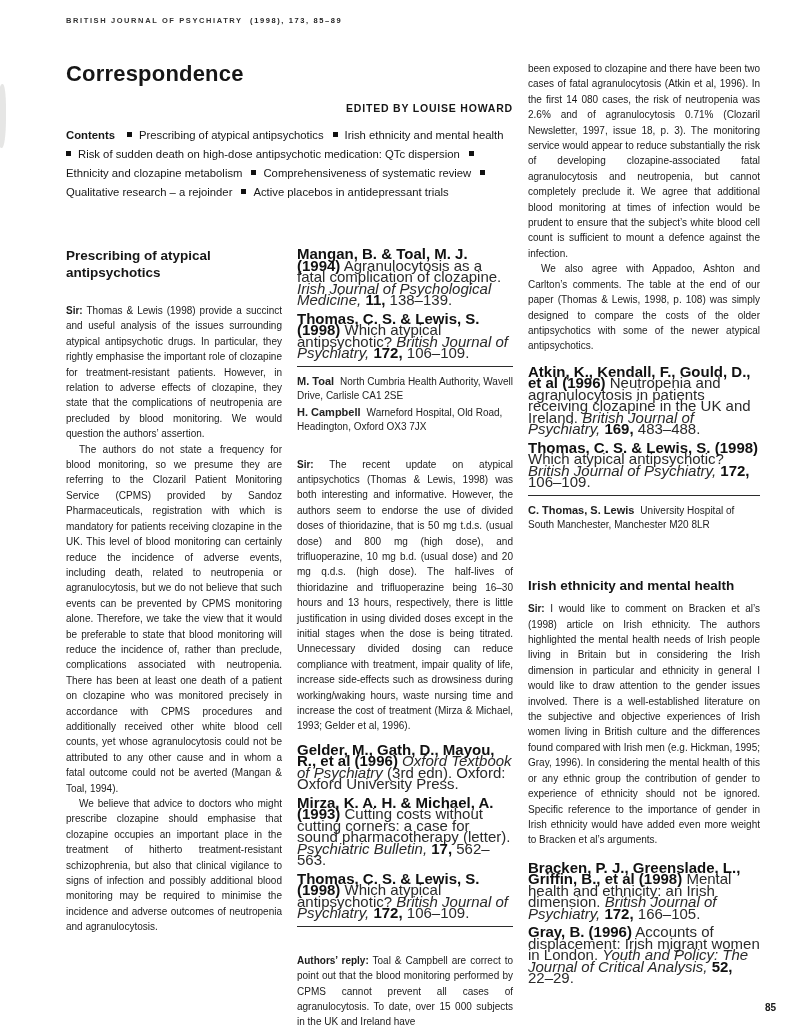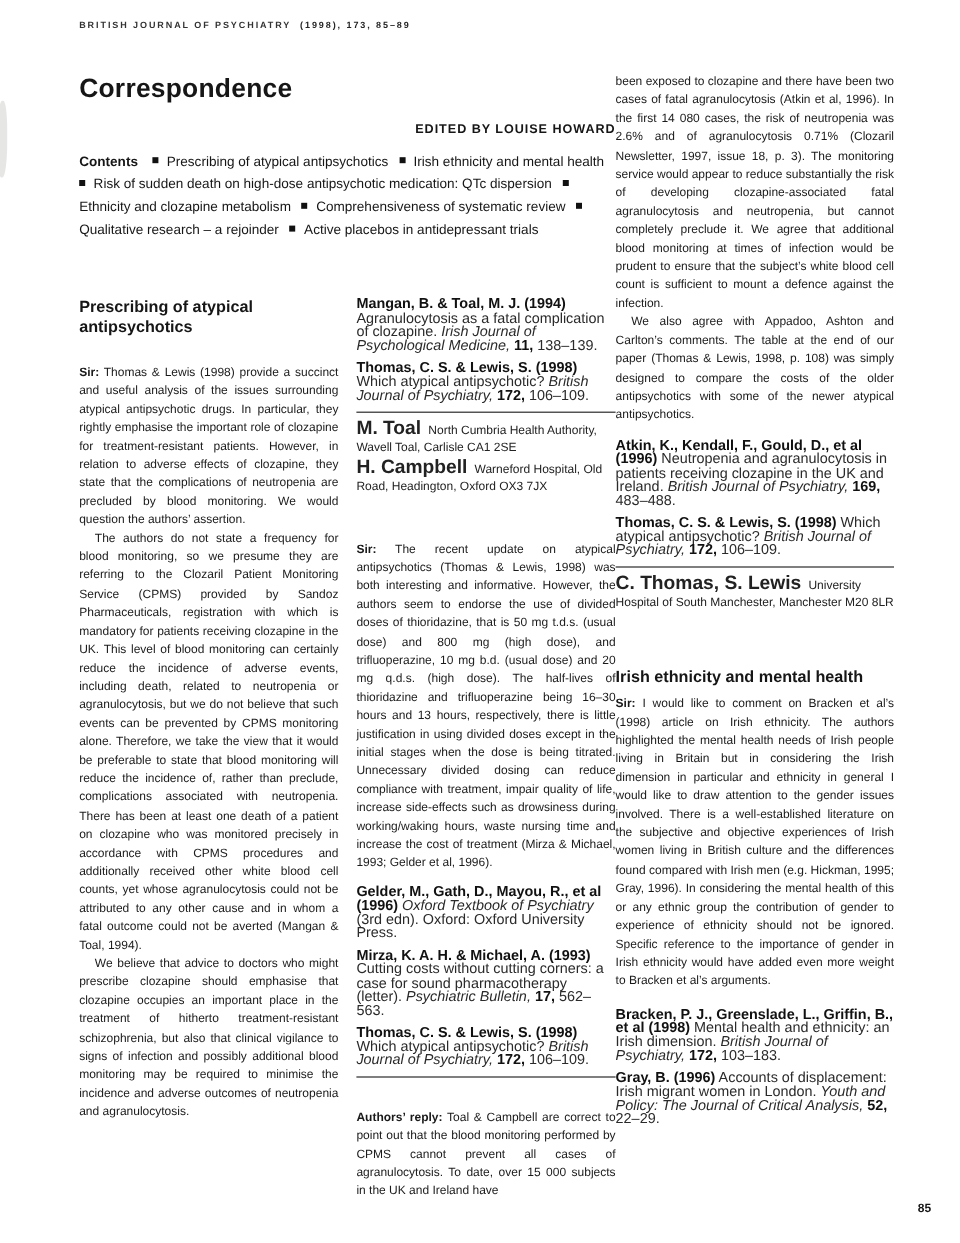--- a/index.html
+++ b/index.html
@@ -8,21 +8,21 @@
     box-sizing:border-box; padding:16px 40px 0 66px; overflow:hidden;
     color:#161616;
   }
   
   .masthead {
     font-family:"Liberation Sans",sans-serif; font-size:7.5px; letter-spacing:1.6px;
     font-weight:bold; color:#222; margin-bottom:36px; white-space:nowrap;
   }
   .masthead .jname { font-weight:600; color:#333; }
   
-  .content { display:flex; }
+  .content { display:flex; gap:15px; }
   .main-area { width:447px; flex:0 0 447px; }
   .right-col { width:232px; flex:0 0 232px; }
   .two-cols { display:flex; gap:15px; margin-top:46px; }
   .col { width:216px; flex:0 0 216px; }
   
   .corr-title {
     font-family:"Liberation Sans",sans-serif; font-weight:bold; font-size:22px;
     margin:0 0 15px 0; letter-spacing:0.2px;
   }
   .edited-by {
@@ -41,39 +41,39 @@
     font-family:"Liberation Sans",sans-serif; font-weight:bold; font-size:13.5px;
     line-height:16.5px; margin:0 0 22px 0;
   }
   .letter-heading.single { margin:46px 0 7px 0; }
   .body-p {
     font-family:Liberation Sans, sans-serif; font-size:10px; line-height:15.4px;
     text-align:justify; margin:0; color:#1a1a1a;
   }
   .body-p.indent { text-indent:13px; }
   .salut { font-weight:bold; }
-  .mt24 { margin-top:38px; }
+  .mt24 { margin-top:23px; }
   .mt26 { margin-top:26px; }
   
   .refs { margin:0; }
   .refs.mt10 { margin-top:10px; }
   .refs.mt12 { margin-top:12px; }
   .refs.mt14 { margin-top:14px; }
   .ref {
-    font-family:"Liberation Sans",sans-serif; font-size:12px; line-height:11.5px;
+    font-family:"Liberation Sans",sans-serif; font-size:15px; line-height:11.5px;
     margin:0 0 7px 0; color:#2a2a2a;
   }
   .ref b { color:#111; }
   
   .sig-rule { border:none; border-top:1.3px solid #2b2b2b; margin:4px 0 7px 0; }
   .addr {
     font-family:"Liberation Sans",sans-serif; font-size:10px; line-height:14px;
     margin:0 0 2px 0; color:#222;
   }
-  .addr b { font-size:16px; margin-right:6px; }
+  .addr b { font-size:11px; margin-right:6px; }
   
   .page-number {
     position:absolute; right:24px; top:1002px;
     font-family:"Liberation Sans",sans-serif; font-weight:bold; font-size:10px;
   }
   .scan-artifact {
     position:absolute; left:-3px; top:84px; width:9px; height:64px;
     background:#dcdcda; border-radius:60% 40% 50% 50%; opacity:0.7;
   }
 </style>
@@ -105,21 +105,21 @@
           <p class="body-p indent">We believe that advice to doctors who might prescribe clozapine should emphasise that clozapine occupies an important place in the treatment of hitherto treatment-resistant schizophrenia, but also that clinical vigilance to signs of infection and possibly additional blood monitoring may be required to minimise the incidence and adverse outcomes of neutropenia and agranulocytosis.</p>
         </div>
 
         <div class="col">
 
           <div class="refs">
             <p class="ref"><b>Mangan, B. &amp; Toal, M. J. (1994)</b> <span>Agranulocytosis as a fatal complication of clozapine.</span> <i>Irish Journal of Psychological Medicine,</i> <b>11,</b> <span>138–139.</span></p>
             <p class="ref"><b>Thomas, C. S. &amp; Lewis, S. (1998)</b> <span>Which atypical antipsychotic?</span> <i>British Journal of Psychiatry,</i> <b>172,</b> <span>106–109.</span></p>
           </div>
           <hr class="sig-rule">
-          <p class="addr"><b>M. Toal</b><span>North Cumbria Health Authority, Wavell Toal, Carlisle CA1 2SE</span></p>
+          <p class="addr"><b>M. Toal</b><span>North Cumbria Health Authority, Wavell Drive, Carlisle CA1 2SE</span></p>
           <p class="addr"><b>H. Campbell</b><span>Warneford Hospital, Old Road, Headington, Oxford OX3 7JX</span></p>
 
           <p class="body-p mt24"><b class="salut">Sir:</b> <span>The recent update on atypical antipsychotics (Thomas &amp; Lewis, 1998) was both interesting and informative. However, the authors seem to endorse the use of divided doses of thioridazine, that is 50 mg t.d.s. (usual dose) and 800 mg (high dose), and trifluoperazine, 10 mg b.d. (usual dose) and 20 mg q.d.s. (high dose). The half-lives of thioridazine and trifluoperazine being 16–30 hours and 13 hours, respectively, there is little justification in using divided doses except in the initial stages when the dose is being titrated. Unnecessary divided dosing can reduce compliance with treatment, impair quality of life, increase side-effects such as drowsiness during working/waking hours, waste nursing time and increase the cost of treatment (Mirza &amp; Michael, 1993; Gelder et al, 1996).</span></p>
 
           <div class="refs mt10">
             <p class="ref"><b>Gelder, M., Gath, D., Mayou, R., et al (1996)</b> <span></span><i>Oxford Textbook of Psychiatry</i> <b></b><span>(3rd edn). Oxford: Oxford University Press.</span></p>
             <p class="ref"><b>Mirza, K. A. H. &amp; Michael, A. (1993)</b> <span>Cutting costs without cutting corners: a case for sound pharmacotherapy (letter).</span> <i>Psychiatric Bulletin,</i> <b>17,</b> <span>562–563.</span></p>
             <p class="ref"><b>Thomas, C. S. &amp; Lewis, S. (1998)</b> <span>Which atypical antipsychotic?</span> <i>British Journal of Psychiatry,</i> <b>172,</b> <span>106–109.</span></p>
           </div>
           <hr class="sig-rule">
@@ -137,20 +137,20 @@
         <p class="ref"><b>Atkin, K., Kendall, F., Gould, D., et al (1996)</b> <span>Neutropenia and agranulocytosis in patients receiving clozapine in the UK and Ireland.</span> <i>British Journal of Psychiatry,</i> <b>169,</b> <span>483–488.</span></p>
         <p class="ref"><b>Thomas, C. S. &amp; Lewis, S. (1998)</b> <span>Which atypical antipsychotic?</span> <i>British Journal of Psychiatry,</i> <b>172,</b> <span>106–109.</span></p>
       </div>
       <hr class="sig-rule">
       <p class="addr"><b>C. Thomas, S. Lewis</b><span>University Hospital of South Manchester, Manchester M20 8LR</span></p>
 
       <h2 class="letter-heading single">Irish ethnicity and mental health</h2>
       <p class="body-p"><b class="salut">Sir:</b> <span>I would like to comment on Bracken et al’s (1998) article on Irish ethnicity. The authors highlighted the mental health needs of Irish people living in Britain but in considering the Irish dimension in particular and ethnicity in general I would like to draw attention to the gender issues involved. There is a well-established literature on the subjective and objective experiences of Irish women living in British culture and the differences found compared with Irish men (e.g. Hickman, 1995; Gray, 1996). In considering the mental health of this or any ethnic group the contribution of gender to experience of ethnicity should not be ignored. Specific reference to the importance of gender in Irish ethnicity would have added even more weight to Bracken et al’s arguments.</span></p>
 
       <div class="refs mt14">
-        <p class="ref"><b>Bracken, P. J., Greenslade, L., Griffin, B., et al (1998)</b> <span>Mental health and ethnicity: an Irish dimension.</span> <i>British Journal of Psychiatry,</i> <b>172,</b> <span>103–183.</span></p>
+        <p class="ref"><b>Bracken, P. J., Greenslade, L., Griffin, B., et al (1998)</b> <span>Mental health and ethnicity: an Irish dimension.</span> <i>British Journal of Psychiatry,</i> <b>172,</b> <span>166–105.</span></p>
         <p class="ref"><b>Gray, B. (1996)</b> <span>Accounts of displacement: Irish migrant women in London.</span> <i>Youth and Policy: The Journal of Critical Analysis,</i> <b>52,</b> <span>22–29.</span></p>
       </div>
     </div>
   </div>
 
   <div class="page-number">85</div>
 </div>
 
 </body></html>

